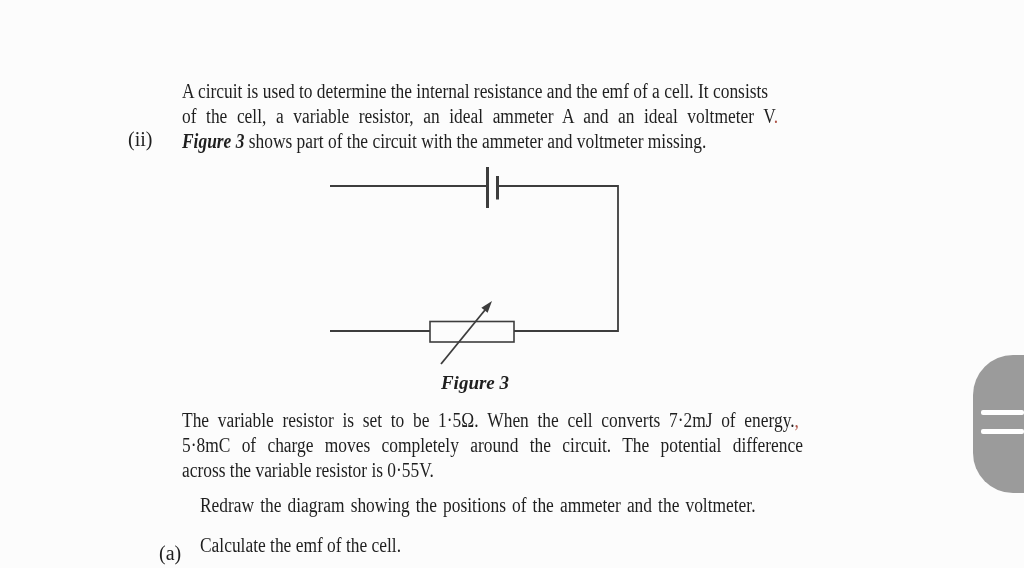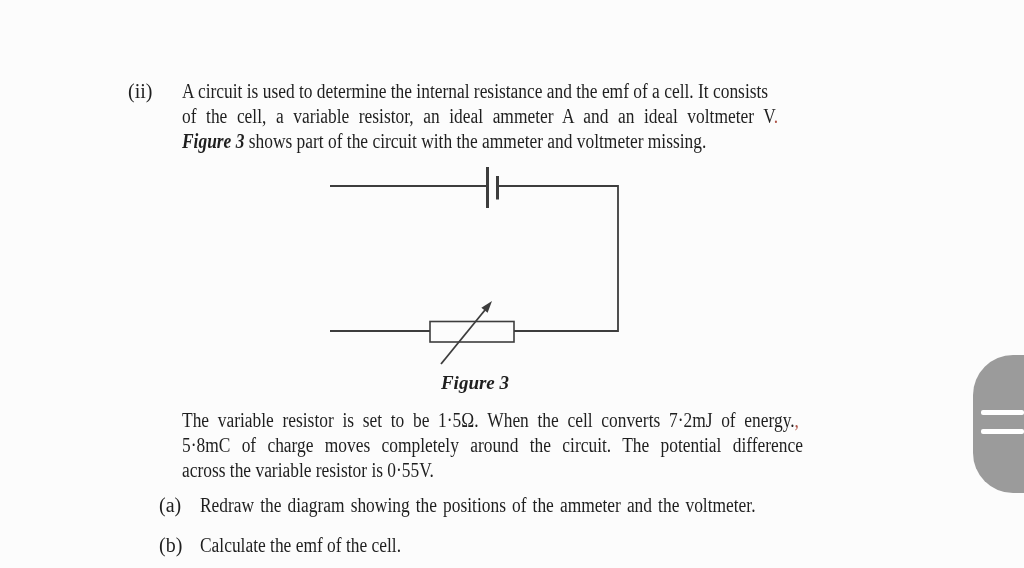--- a/index.html
+++ b/index.html
@@ -12,21 +12,21 @@
   .abs{position:absolute;}
   .tline{
     white-space:nowrap;
     line-height:25px;
     font-size:20px;
     transform:scaleX(0.87);
     transform-origin:0 0;
   }
   .marker{
     position:absolute;
-    font-size:20px;line-height:25px;
+    font-size:20px;line-height:25px;margin-top:48px;
   }
   .sp6{word-spacing:6px;}
   .sp5{word-spacing:5px;}
   .sp8{word-spacing:8px;}
   .sp2{word-spacing:2px;}
   .figref{font-weight:bold;font-style:italic;}
   .redp{color:#ad5448;}
   .caption{
     font-weight:bold;font-style:italic;
     font-size:19px;text-align:center;

